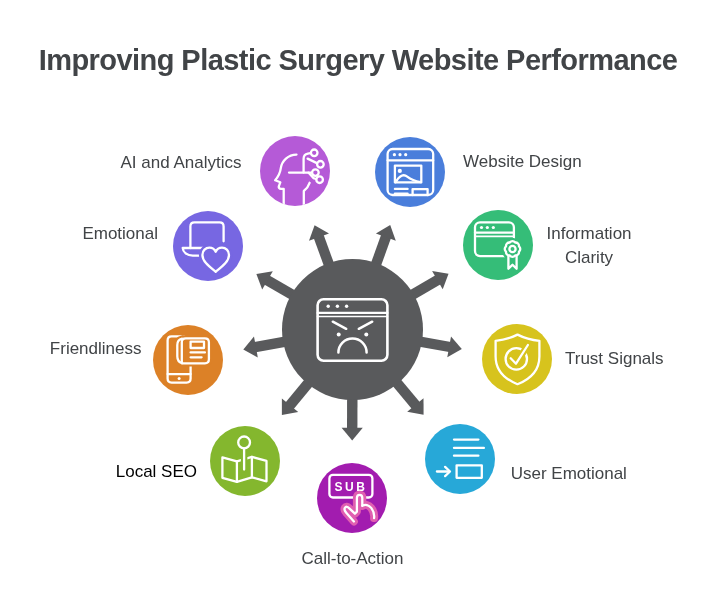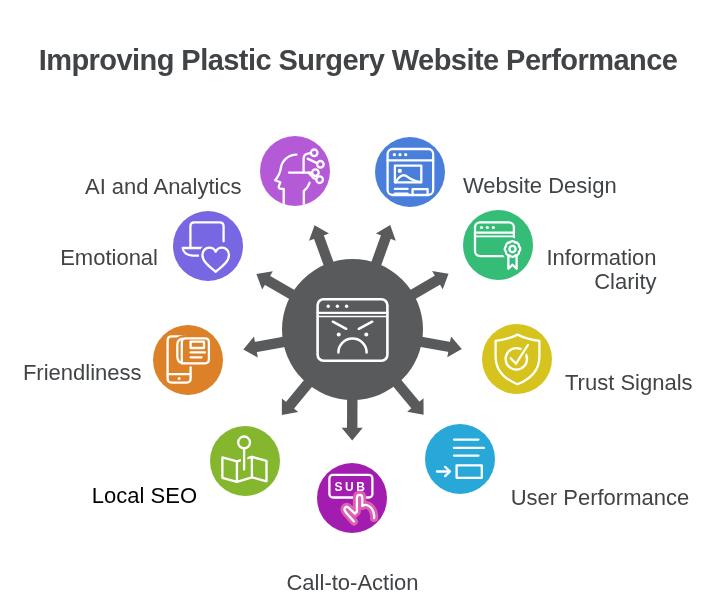--- a/index.html
+++ b/index.html
@@ -4,23 +4,23 @@
 <style>
   html,body{margin:0;padding:0;}
   body{width:716px;height:616px;background:#ffffff;overflow:hidden;
        font-family:"Liberation Sans",sans-serif;}
   .canvas{position:relative;width:716px;height:616px;background:#ffffff;}
   .title{position:absolute;left:0;top:43.5px;width:716px;text-align:center;
          font-size:29px;font-weight:bold;line-height:32px;letter-spacing:-0.55px;}
   svg.layer{position:absolute;left:0;top:0;}
   .node{position:absolute;width:70px;height:70px;border-radius:50%;overflow:hidden;}
   .node svg{display:block;}
-  .label{position:absolute;font-size:22px;line-height:24px;white-space:nowrap;margin-top:24px;}
+  .label{position:absolute;font-size:17px;line-height:24px;white-space:nowrap;}
   .label.align-right{text-align:right;}
-  .label.align-left{text-align:right;}
+  .label.align-left{text-align:center;}
   .label.align-center{text-align:center;transform:translateX(-50%);}
 </style>
 </head>
 <body>
 
 <div class="canvas">
   <div class="title" style="color: rgb(65, 68, 71);">Improving Plastic Surgery Website Performance</div>
   <svg class="layer" id="hub-layer" width="716" height="616" viewBox="0 0 716 616">
       <polygon points="343.7,290.1 323.6,234.7 313.8,238.2 334.0,293.7" fill="#595a5c"></polygon>
       <polygon points="329.0,233.6 314.6,225.2 309.0,240.8" fill="#595a5c"></polygon>
@@ -207,21 +207,21 @@
             <path d="M29 15.6 H53.4"></path>
             <path d="M29 23.9 H58.9"></path>
             <path d="M29 31.7 H53.4"></path>
             <path d="M11.9 47.5 H24.2"></path>
             <path d="M20.1 42.9 L25 47.5 L20.1 52.1"></path>
             <rect x="31.6" y="41.3" width="25.2" height="12.5"></rect>
           </g>
         </svg>
       </div>
       <div class="label align-left" style="top:461.6px;color:#414447;left:510.7px;">
-        <div>User Performance</div>
+        <div>User Emotional</div>
       </div>
       <div class="node" style="left:317px;top:463px;background:#a21caf">
         <svg width="70" height="70" viewBox="0 0 70 70">
           <g fill="none" stroke="#fff" stroke-width="2.3" stroke-linecap="round" stroke-linejoin="round">
             <rect x="12.4" y="11.9" width="43" height="22.6" rx="3.5"></rect>
           </g>
           <text x="33.9" y="28" text-anchor="middle" font-size="12" font-weight="bold" letter-spacing="2.5" fill="#fff" font-family="Liberation Sans, sans-serif">SUB</text>
           <g fill="none" stroke="#e05fb0" stroke-width="8" stroke-linecap="round" stroke-linejoin="round">
             <path d="M45.3 42.6 V35.1 Q45.3 31.8 42.6 31.8 Q39.9 31.8 39.9 35.1 V48.6 L37.9 50.7 L32.3 45.3 Q29.4 42.5 27.9 44.8 Q26.7 46.9 29 49.4 L36.9 58.5"></path>
             <path d="M45.3 42.8 C48.2 41 51.8 41.9 54.2 44.9 C56.6 48 57.5 51.8 57.1 55.1"></path>

